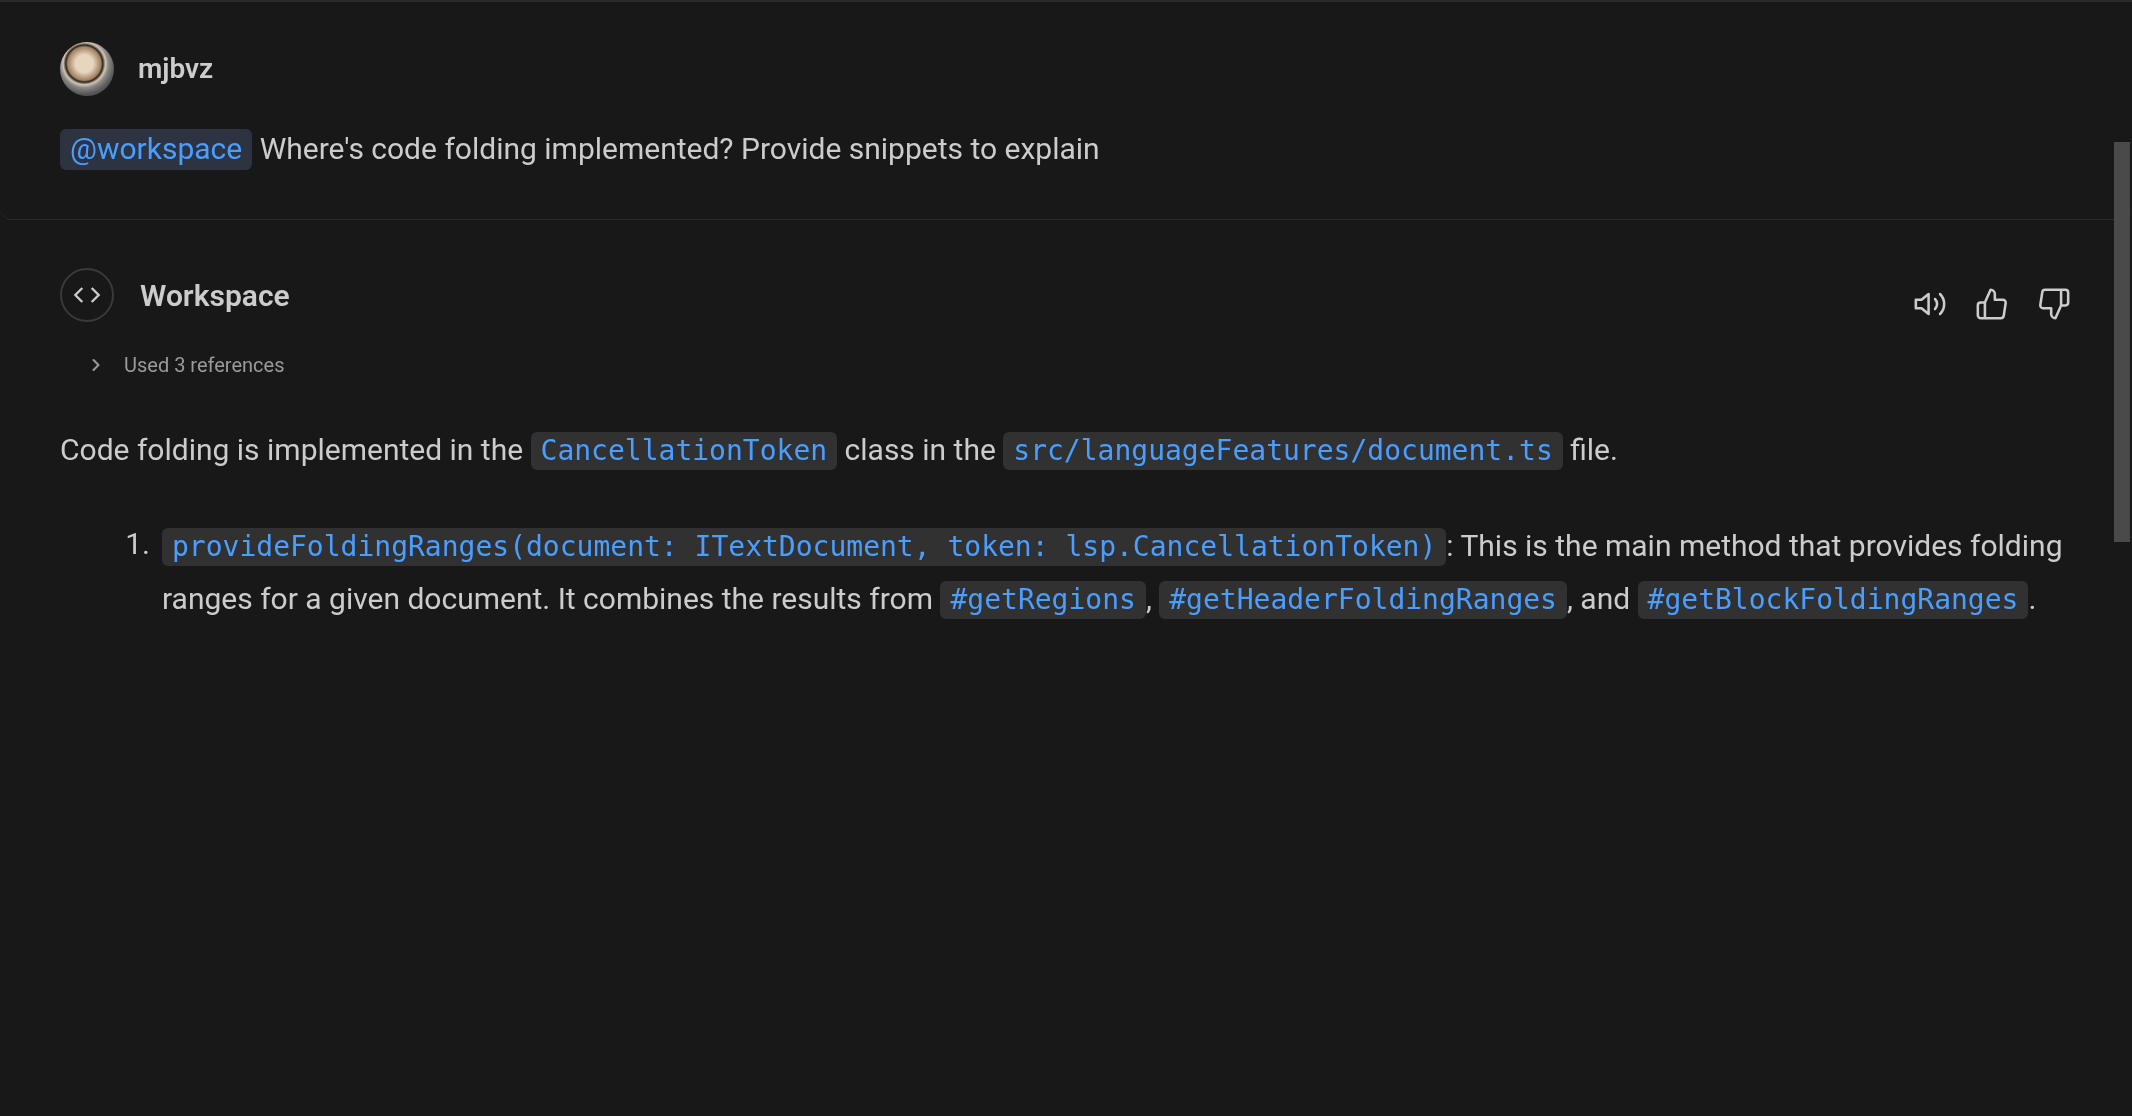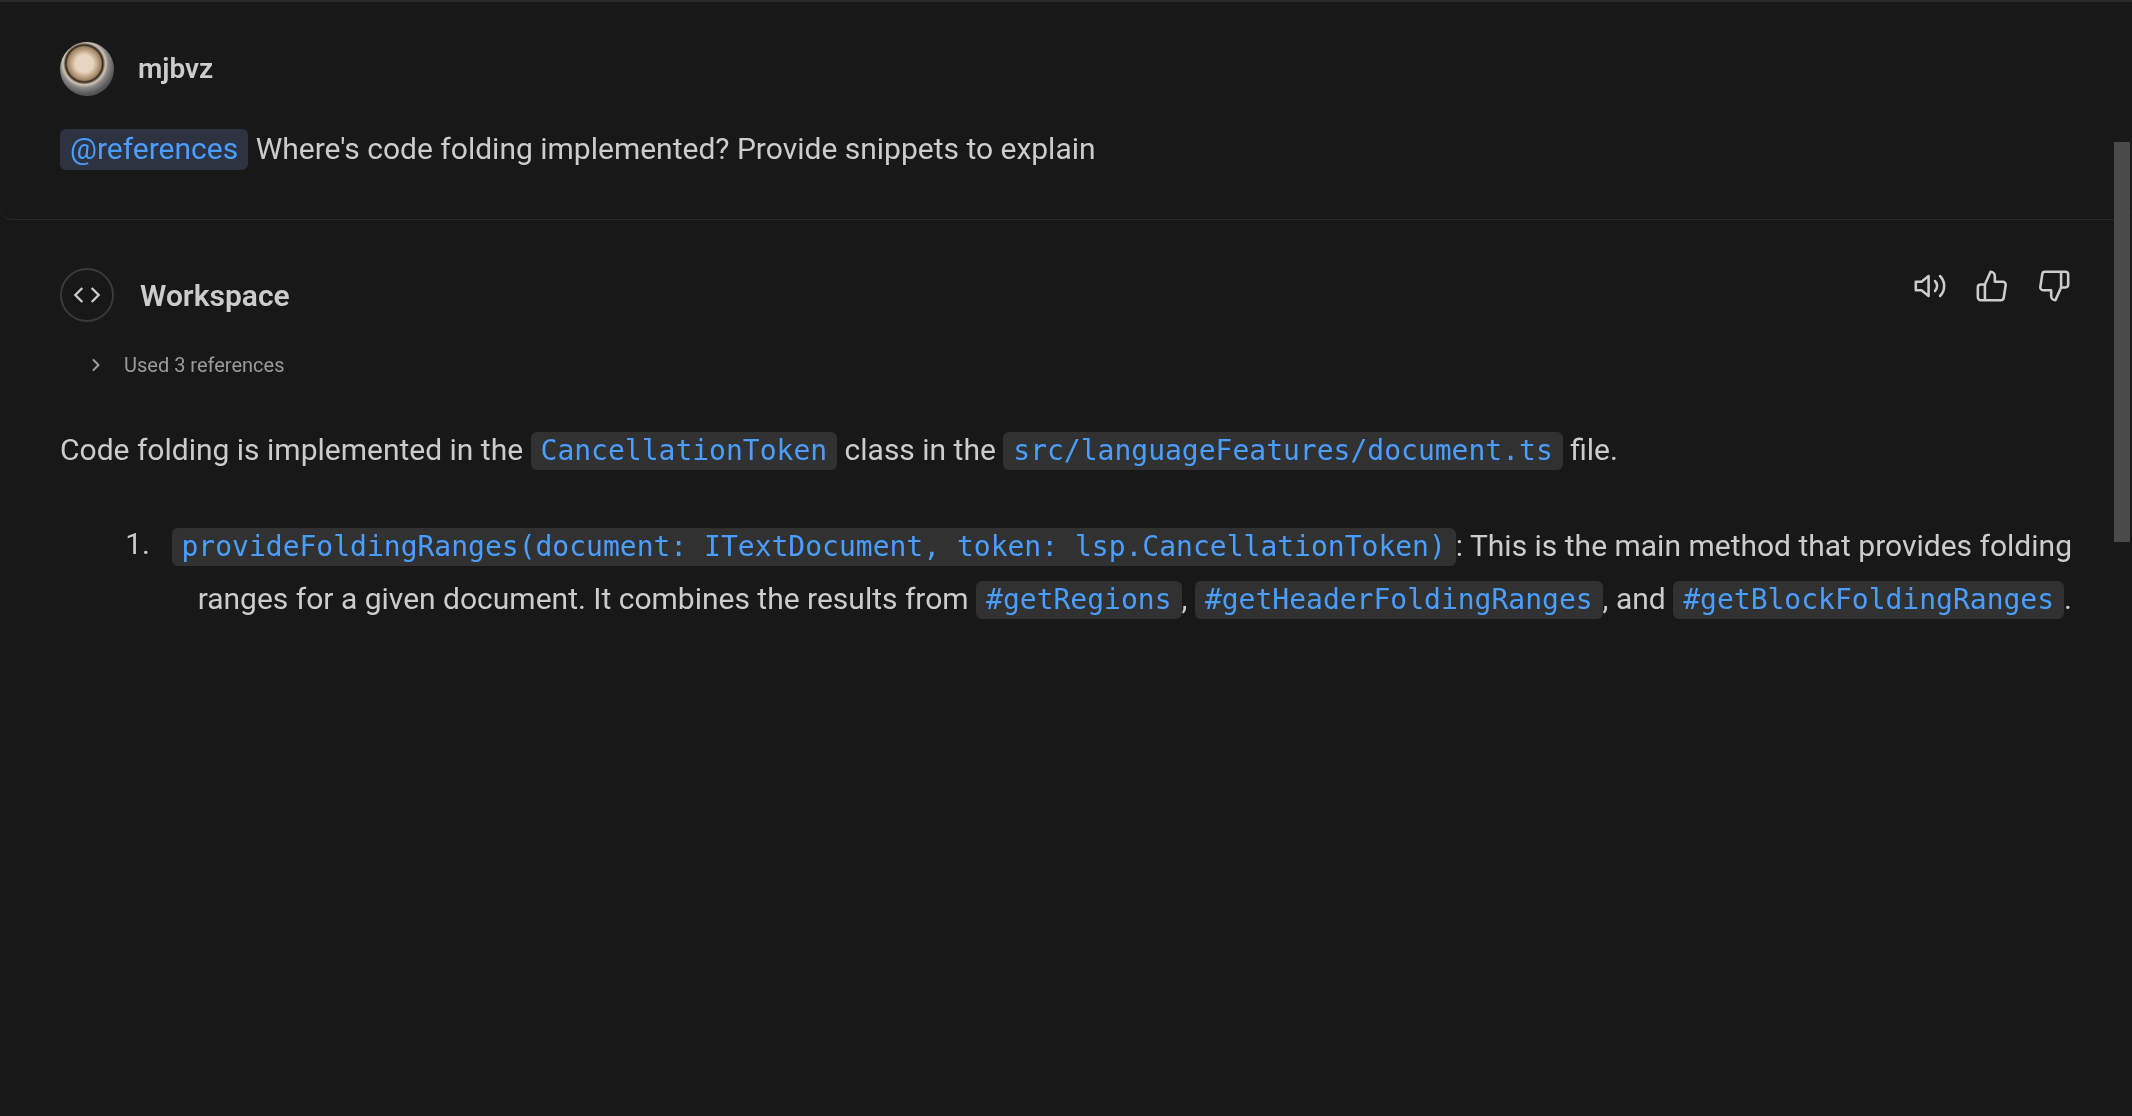--- a/index.html
+++ b/index.html
@@ -68,21 +68,21 @@
       color: #4a9eff;
       padding: 2px 10px 4px 10px;
       border-radius: 6px;
       font-size: 30px;
     }
     .workspace-section {
       padding: 48px 60px 0px 60px;
     }
     .workspace-header-row {
       display: flex;
-      align-items: flex-start;
+      align-items: flex-end;
       justify-content: space-between;
       margin-bottom: 28px;
     }
     .workspace-header-left {
       display: flex;
       align-items: center;
       gap: 26px;
     }
     .workspace-icon-wrap {
       width: 54px;
@@ -149,33 +149,32 @@
       font-size: 30px;
     }
     .list-num {
       min-width: 38px;
       text-align: right;
       color: #cccccc;
     }
     .list-content {
       flex: 1;
       line-height: 1.75;
-      text-align: right;
     }
   </style>
 </head>
 <body>
 
 <div class="user-section">
   <div class="user-header">
     <div class="avatar"></div>
     <div class="username">mjbvz</div>
   </div>
   <div class="user-message">
-    <span class="mention-tag">@references</span><span> Where's code folding implemented? Provide snippets to explain</span>
+    <span class="mention-tag">@workspace</span><span> Where's code folding implemented? Provide snippets to explain</span>
   </div>
 </div>
 
 <div class="workspace-section">
   <div class="workspace-header-row">
     <div class="workspace-header-left">
       <div class="workspace-icon-wrap">
         <svg width="28" height="28" viewBox="0 0 24 24" fill="none" stroke="#cccccc" stroke-width="2">
           <polyline points="8 6 2 12 8 18"></polyline>
           <polyline points="16 6 22 12 16 18"></polyline>

